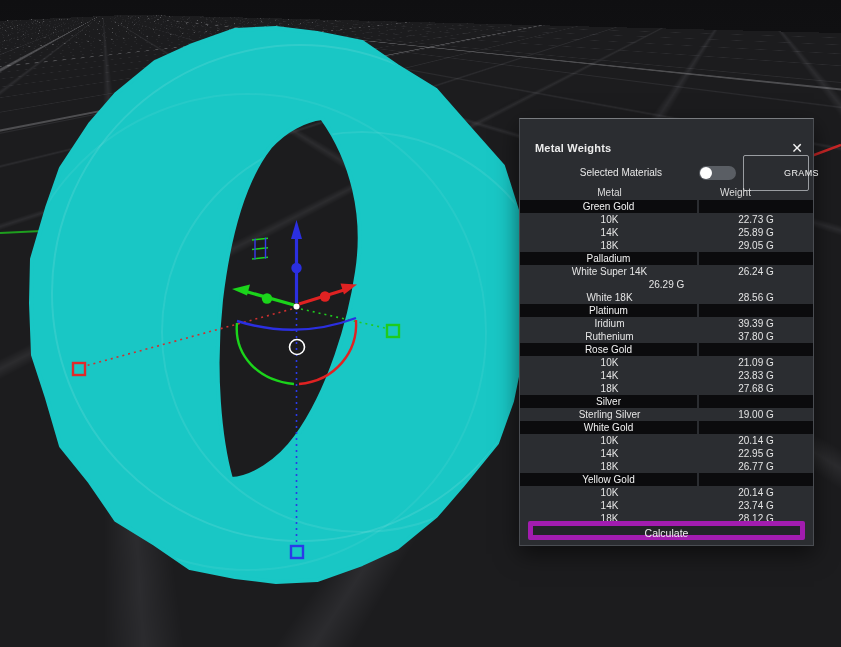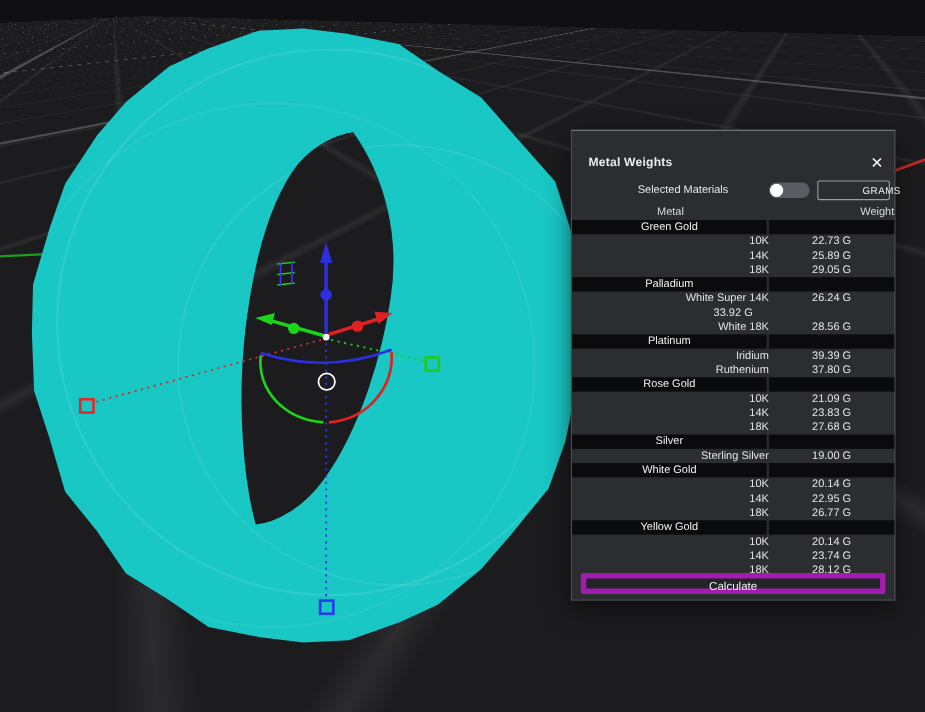--- a/index.html
+++ b/index.html
@@ -25,33 +25,33 @@
          box-shadow:0 8px 22px rgba(0,0,0,0.55);color:#ececec;}
   .panel-titlebar{height:24px;display:flex;align-items:center;justify-content:space-between;
          padding:17px 10px 0 15px;}
   .panel-title{font-size:11px;font-weight:bold;letter-spacing:0.2px;}
   .close-btn{font-size:14px;line-height:1;color:#f5f5f5;cursor:pointer;}
   .materials-row{height:25px;display:flex;align-items:center;justify-content:flex-end;padding-right:4px;}
   .sel-label{font-size:10px;color:#e8e8e8;margin-right:37px;margin-left:27px;}
   .toggle{width:37px;height:14px;border-radius:8px;background:#5a5e64;position:relative;
           display:inline-block;cursor:pointer;}
   .knob{position:absolute;left:1px;top:1px;width:12px;height:12px;border-radius:50%;background:#ffffff;}
-  .grams-btn{width:66px;height:18px;margin-left:7px;background:transparent;border:1px solid #9a9da1;
+  .grams-btn{width:66px;height:36px;margin-left:7px;background:transparent;border:1px solid #9a9da1;
           border-radius:2px;color:#f0f0f0;font-size:9px;letter-spacing:0.4px;
           font-family:"Liberation Sans",sans-serif;cursor:pointer;padding-left:40px;}
   .table-head{height:15px;display:flex;align-items:center;font-size:10px;color:#dcdcdc;gap:21px;}
   .th-metal{width:179px;text-align:center;}
-  .th-weight{flex:1;text-align:right;}
+  .th-weight{flex:1;text-align:left;}
   .sec-row{height:13px;display:flex;}
   .sec-cell{background:#0b0b0d;font-size:10px;line-height:13px;color:#f2f2f2;text-align:center;}
   .sec-cell.left{width:177px;margin-right:2px;}
   .sec-cell.right{flex:1;}
   .data-row{height:13px;display:flex;}
   .cell{font-size:10px;line-height:13px;color:#e4e4e4;}
-  .cell.left{width:179px;text-align:right;}
+  .cell.left{width:179px;text-align:center;}
   .cell.right{flex:1;text-align:center;}
   .calc-btn{position:absolute;left:8px;right:8px;bottom:5px;height:19px;background:#222427;
           border:5px solid #a21caf;border-radius:2px;color:#f0f0f0;font-size:10.5px;
           font-family:"Liberation Sans",sans-serif;cursor:pointer;}
 </style>
 </head>
 <body>
 
 <div class="stage">
   <div class="sky"></div>
@@ -153,21 +153,21 @@
         </div>
         <div class="sec-row">
           <div class="sec-cell left">Palladium</div>
           <div class="sec-cell right"></div>
         </div>
         <div class="data-row">
           <div class="cell left">White Super 14K</div>
           <div class="cell right">26.24 G</div>
         </div>
         <div class="data-row">
-          <div class="cell right">33.92 G</div>
+          <div class="cell right">26.29 G</div>
         </div>
         <div class="data-row">
           <div class="cell left">White 18K</div>
           <div class="cell right">28.56 G</div>
         </div>
         <div class="sec-row">
           <div class="sec-cell left">Platinum</div>
           <div class="sec-cell right"></div>
         </div>
         <div class="data-row">

